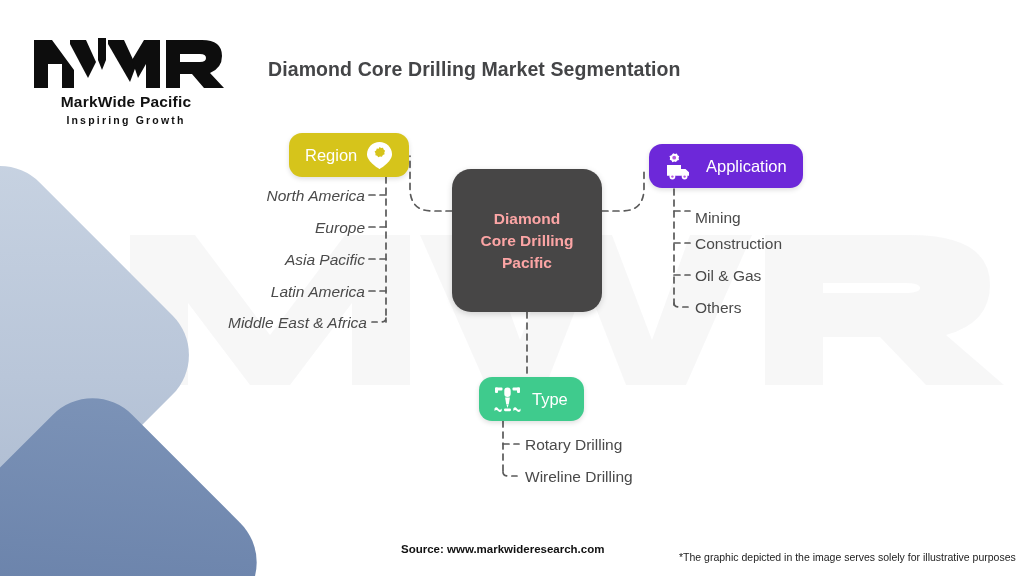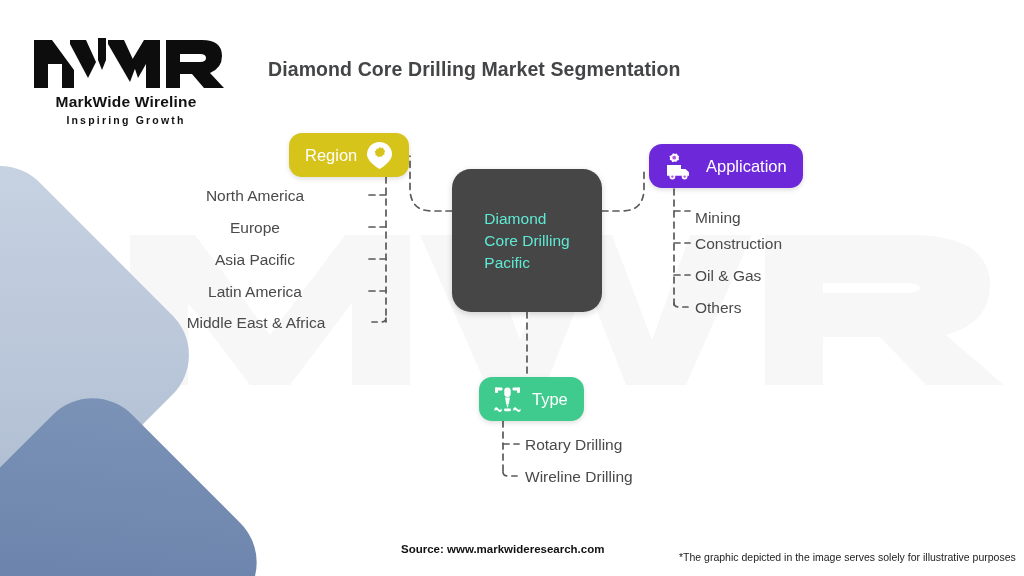--- a/index.html
+++ b/index.html
@@ -52,41 +52,41 @@
   .wires{position:absolute;inset:0;}
 
   
   .center-node{
     position:absolute;left:452px;top:169px;width:150px;height:143px;
     background:#474646;border-radius:19px;
     display:flex;align-items:center;justify-content:center;
     box-shadow:0 2px 6px rgba(0,0,0,.16);
   }
   .center-node span{
-    color:#5eead4;font-size:15.5px;line-height:1.42;text-align:left;
+    color:#fca5a5;font-size:15.5px;line-height:1.42;text-align:center;font-weight:bold;
   }
 
   
   .badge{
     position:absolute;display:flex;align-items:center;gap:9px;
     border-radius:13px;padding:0 16px;height:44px;
     box-shadow:0 2px 5px rgba(0,0,0,.13);
   }
   .badge .lbl{color:#fff;font-size:16.5px;white-space:nowrap;}
   .badge svg{display:block;flex:none;}
 
   #badge-region{left:289px;top:133px;background:#d6c41b;}
   #badge-region .lbl{order:1;}
   #badge-region .ic{order:2;}
   #badge-application{left:649px;top:144px;background:#6d28d9;}
   #badge-type{left:479px;top:377px;background:#3fcb8d;padding-left:14px;}
 
   
   .leaf{position:absolute;font-size:15.5px;color:#4a4a4a;white-space:nowrap;}
-  .leaf.right-align{text-align:center;}
+  .leaf.right-align{text-align:right;font-style:italic;}
 
   
   .src{
     position:absolute;left:401px;top:543px;
     font-size:11.5px;font-weight:bold;color:#111;
   }
   .disclaimer{
     position:absolute;left:679px;top:551px;
     font-size:10.5px;color:#222;
   }
@@ -112,21 +112,21 @@
     <svg class="logo-mark" width="200" height="62" viewBox="0 0 200 62">
       <g fill="#0d0d0d">
         <path d="M8 58 L8 10 L26 10 L48 40 L48 58 L36 58 L36 34 L22 34 L22 58 Z"></path>
         <path d="M44 10 L60 10 L70 32 L62 48 L44 14 Z"></path>
         <path d="M72 8 L80 8 L80 30 L76 40 L72 30 Z"></path>
         <path d="M82 10 L98 10 L110 36 L104 52 L82 14 Z"></path>
         <path d="M106 30 L118 10 L134 10 L134 58 L120 58 L120 34 L112 48 Z"></path>
         <path d="M140 10 L176 10 Q196 10 196 26 Q196 38 184 43 L198 58 L178 58 L166 44 L154 44 L154 58 L140 58 Z M154 24 L154 32 L174 32 Q180 32 180 28 Q180 24 174 24 Z"></path>
       </g>
     </svg>
-    <div class="logo-name">MarkWide Wireline</div>
+    <div class="logo-name">MarkWide Pacific</div>
     <div class="logo-tag">Inspiring Growth</div>
   </div>
 
   <div class="title">Diamond Core Drilling Market Segmentation</div>
 
   <svg class="wires" width="1024" height="576">
     <g fill="none" stroke="#5a5a5a" stroke-width="1.7" stroke-dasharray="6,5" stroke-linecap="round">
 
       <path d="M452 211 L432 211 Q410 211 410 188 L410 156"></path>
 

